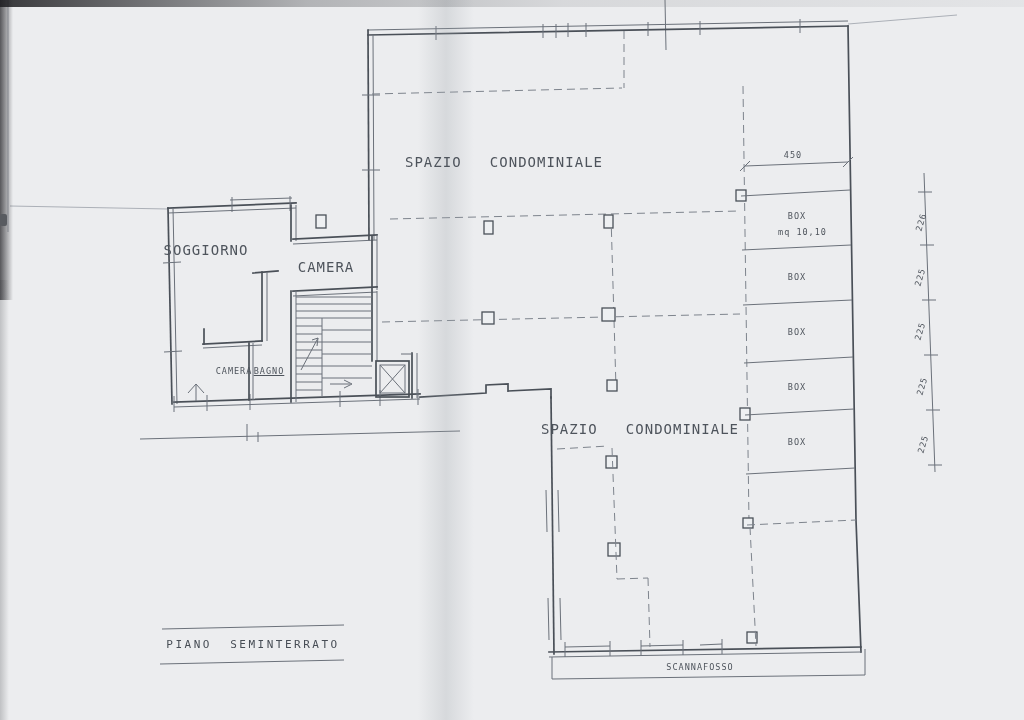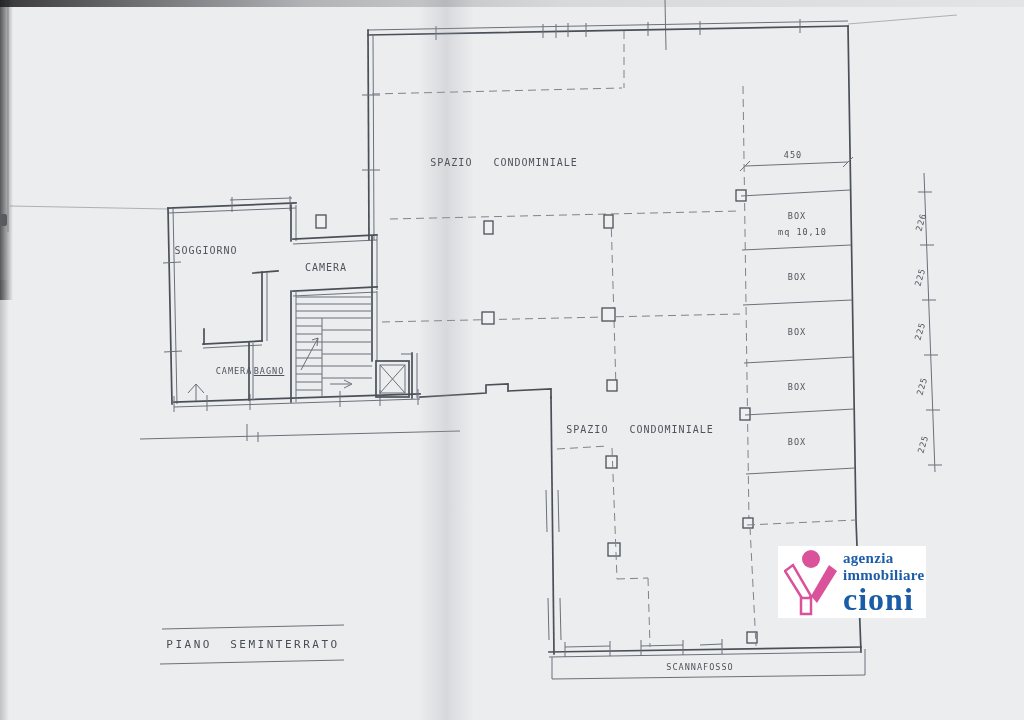--- a/index.html
+++ b/index.html
@@ -9,21 +9,21 @@
     font-family:"DejaVu Sans Mono","Liberation Mono",monospace;
   }
   svg.plan{position:absolute;left:0;top:0;z-index:1;}
   .wall{stroke:#4a5058;stroke-width:1.7;fill:none;stroke-linecap:square;}
   .thin{stroke:#6b717a;stroke-width:1;fill:none;}
   .faint{stroke:#9aa0a8;stroke-width:0.8;fill:none;}
   .dash{stroke:#7e848d;stroke-width:1;fill:none;stroke-dasharray:8 5;}
   .pillar{fill:#eef0f2;stroke:#4a5058;stroke-width:1.3;}
   .lbl{
     position:absolute;z-index:3;transform:translate(-50%,-50%);
-    font-size:10px;letter-spacing:1px;color:#4e545c;white-space:pre;
+    font-size:14px;letter-spacing:1px;color:#4e545c;white-space:pre;
   }
   .lbl-sm{font-size:8.5px;text-align:center;}
   .lbl-title{font-size:11px;letter-spacing:2.5px;color:#474d55;text-align:right;}
   .lbl-rot{transform:translate(-50%,-50%) rotate(-74deg);font-size:8.5px;}
   .logo{
     position:absolute;left:778px;top:546px;width:148px;height:72px;
     background:#ffffff;z-index:5;display:flex;align-items:center;
   }
   .logo-text{margin-left:3px;}
   .logo-l12{
@@ -281,32 +281,19 @@
 
   <div class="lbl lbl-sm" style="left:793px;top:155px;">450</div>
   <div class="lbl lbl-rot" style="left:921px;top:222px;">226</div>
   <div class="lbl lbl-rot" style="left:920px;top:277px;">225</div>
   <div class="lbl lbl-rot" style="left:920px;top:331px;">225</div>
   <div class="lbl lbl-rot" style="left:922px;top:386px;">225</div>
   <div class="lbl lbl-rot" style="left:923px;top:444px;">225</div>
 
   <div class="lbl lbl-title" style="left:253px;top:644px;">PIANO  SEMINTERRATO</div>
 
-  <div class="logo">
-    <svg width="56" height="68" viewBox="0 0 56 68" style="margin-left:6px;">
-      <circle cx="27" cy="11" r="9" fill="#d9529a"></circle>
-      <polygon points="27,48 45,17 53,23 33,55" fill="#d9529a"></polygon>
-      <polygon points="21,55 1,23 9,17 27,48" fill="#ffffff" stroke="#d9529a" stroke-width="2.5"></polygon>
-      <rect x="17" y="50" width="10" height="16" fill="#ffffff" stroke="#d9529a" stroke-width="2.5"></rect>
-    </svg>
-    <div class="logo-text">
-      <div class="logo-l12">agenzia</div>
-      <div class="logo-l12">immobiliare</div>
-      <div class="logo-l3">cioni</div>
-    </div>
-  </div>
 
   <div class="scan-band"></div>
   <div class="scan-top"></div>
   <div class="scan-left"></div>
   <div class="scan-left-fade"></div>
   <div class="scan-blob"></div>
 </div>
 
 </body></html>

